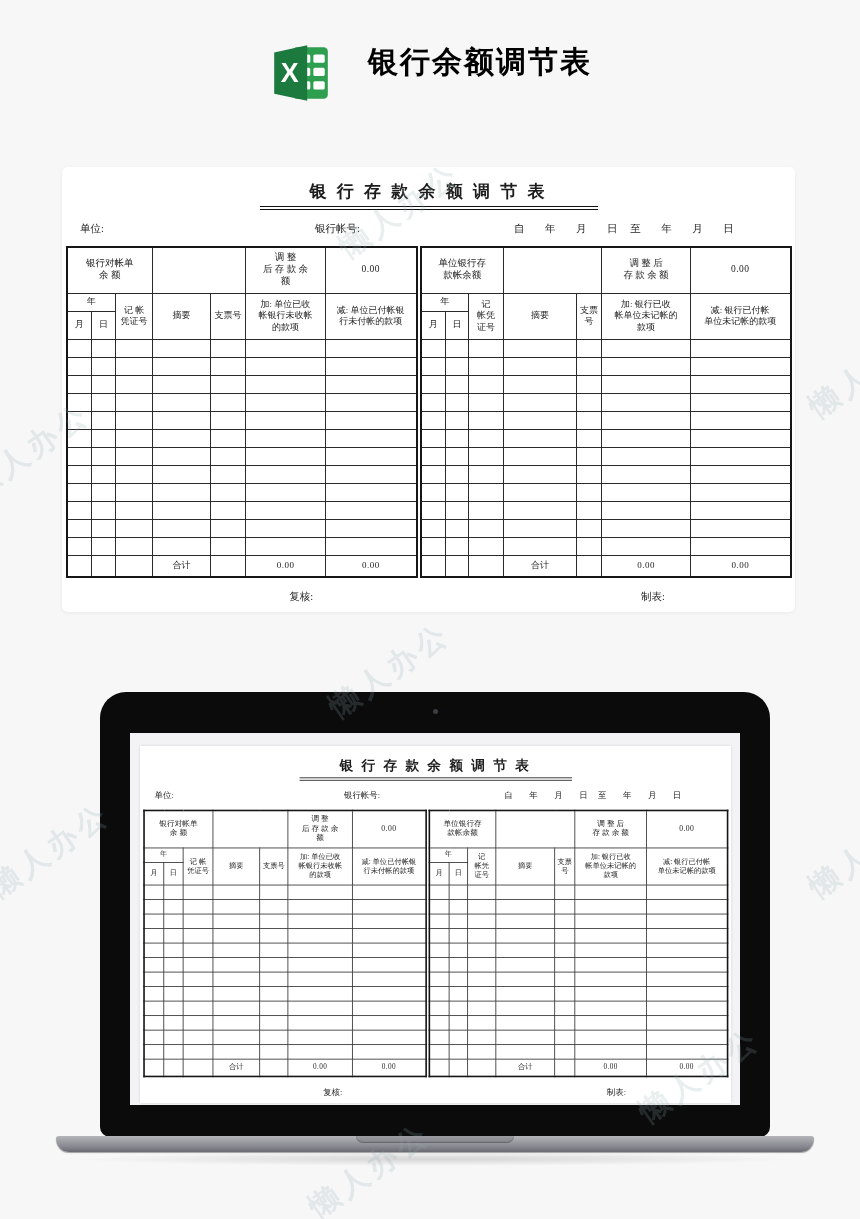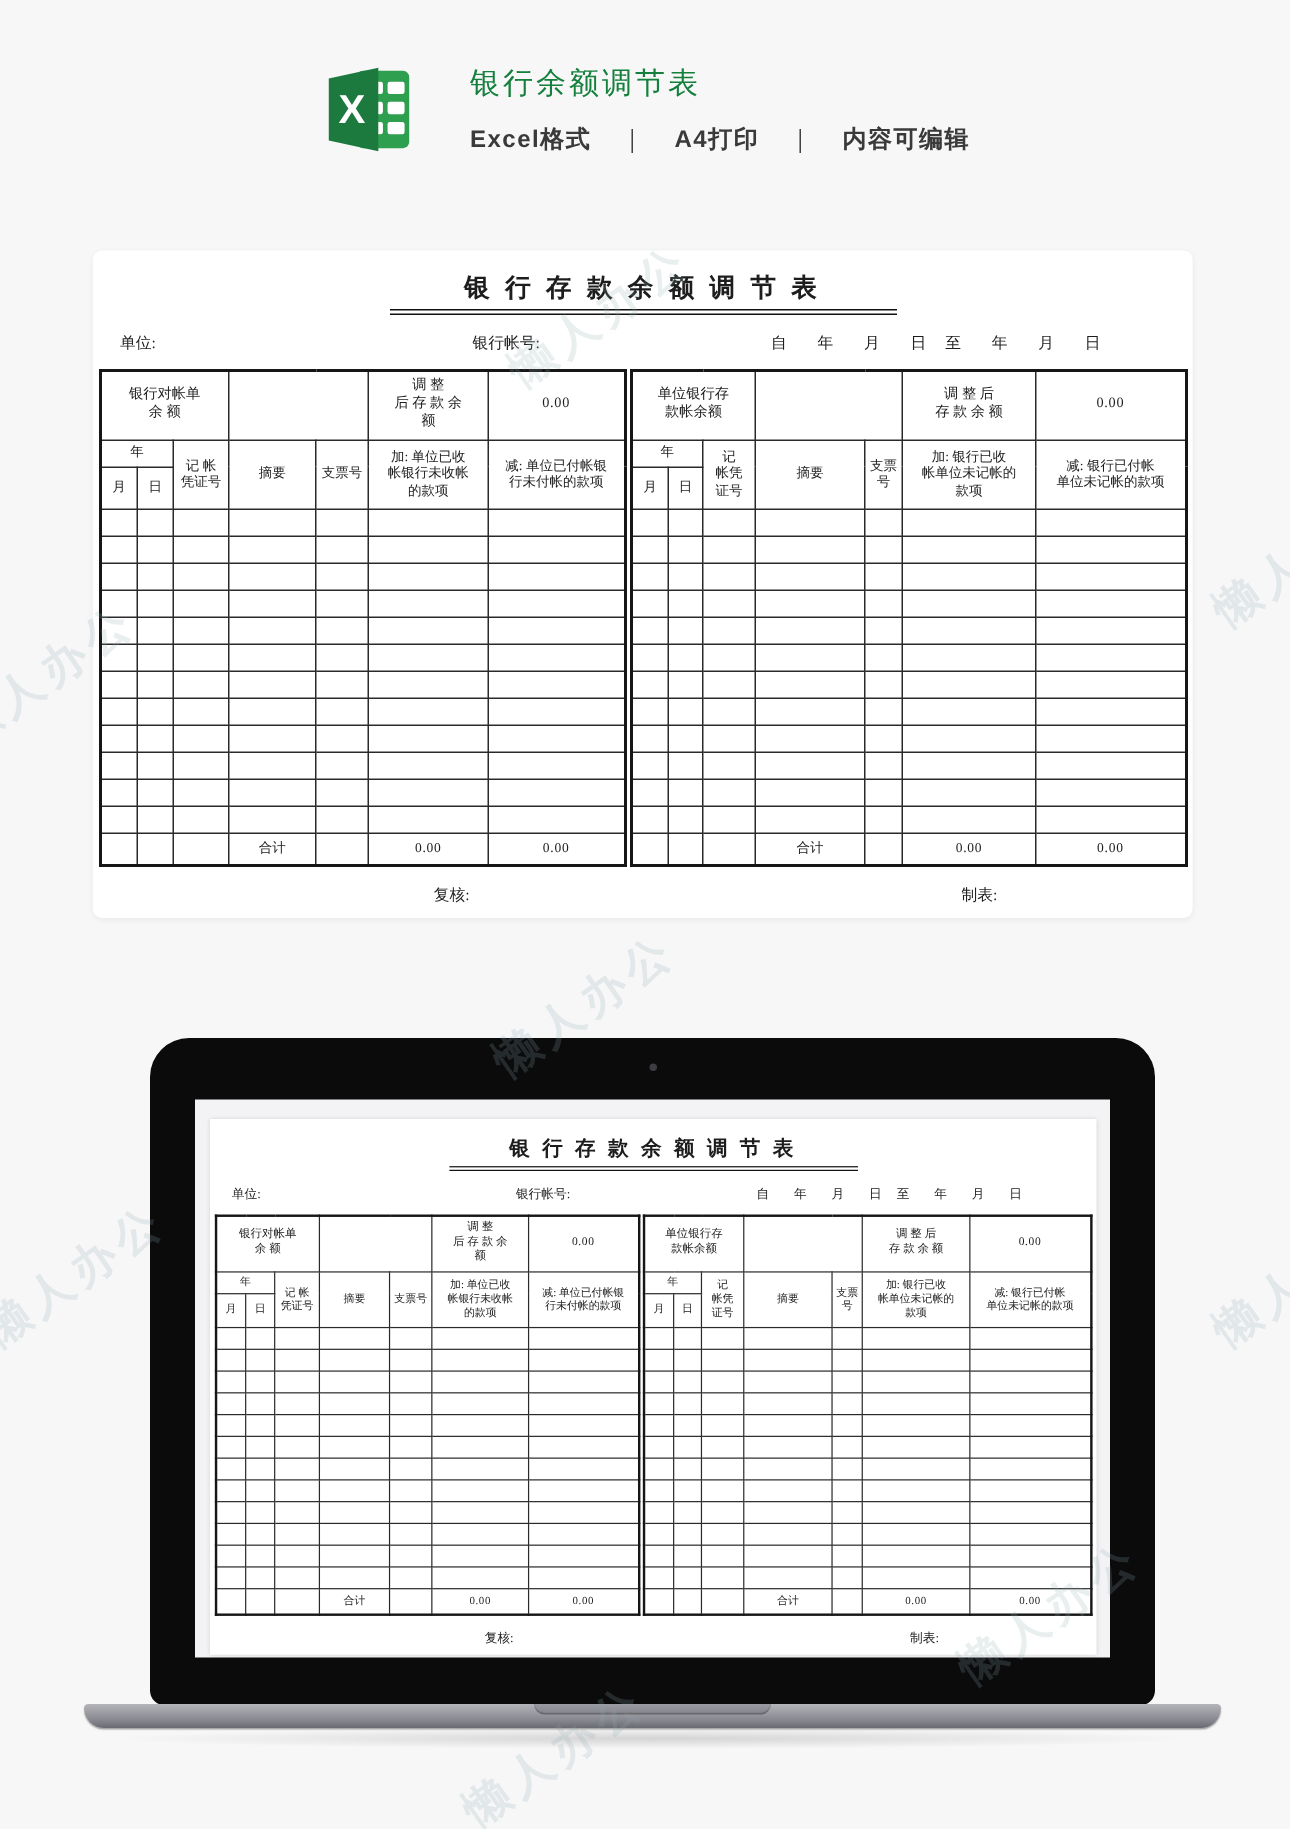--- a/index.html
+++ b/index.html
@@ -12,22 +12,22 @@
   }
 
   
   .site-header {
     position:absolute; left:0; top:40px; width:860px;
     display:flex; justify-content:center; align-items:flex-start;
   }
   .xl-icon { width:66px; height:66px; margin-right:34px; flex:0 0 auto; }
   .hdr-text { padding-top:2px; }
   .hdr-title {
-    font-size:20px; font-weight:normal; letter-spacing:2px;
-    color:#15803d;
+    font-size:30px; font-weight:bold; letter-spacing:2px;
+    color:#000000;
   }
   .hdr-sub {
     margin-top:14px; font-size:16px; font-weight:bold; color:#3a3a3a;
     letter-spacing:1px;
   }
   .hdr-sub .sep { margin:0 14px; color:#3a3a3a; font-weight:normal; }
 
   
   .card {
     position:absolute; left:62px; top:167px; width:733px; height:445px;
@@ -133,27 +133,20 @@
     <rect x="44" y="14" width="11" height="8" rx="1.5" fill="#ffffff"></rect>
     <rect x="30" y="27" width="11" height="8" rx="1.5" fill="#ffffff"></rect>
     <rect x="44" y="27" width="11" height="8" rx="1.5" fill="#ffffff"></rect>
     <rect x="30" y="40" width="11" height="8" rx="1.5" fill="#ffffff"></rect>
     <rect x="44" y="40" width="11" height="8" rx="1.5" fill="#ffffff"></rect>
     <polygon points="6,12 38,5 38,59 6,52" fill="#1d7a3e"></polygon>
     <text x="21" y="41" text-anchor="middle" font-size="26" font-weight="bold" font-family="Liberation Sans, DejaVu Sans, sans-serif" fill="#ffffff">X</text>
   </svg>
   <div class="hdr-text">
     <div class="hdr-title">银行余额调节表</div>
-    <div class="hdr-sub">
-      <span>Excel格式</span>
-      <span class="sep">｜</span>
-      <span>A4打印</span>
-      <span class="sep">｜</span>
-      <span>内容可编辑</span>
-    </div>
   </div>
 </div>
 
 <div class="card">
   <div>
   <div class="sheet">
     <div class="sheet-title-wrap">
       <span class="sheet-title">银 行 存 款 余 额 调 节 表</span>
     </div>
     <div class="info-row">

